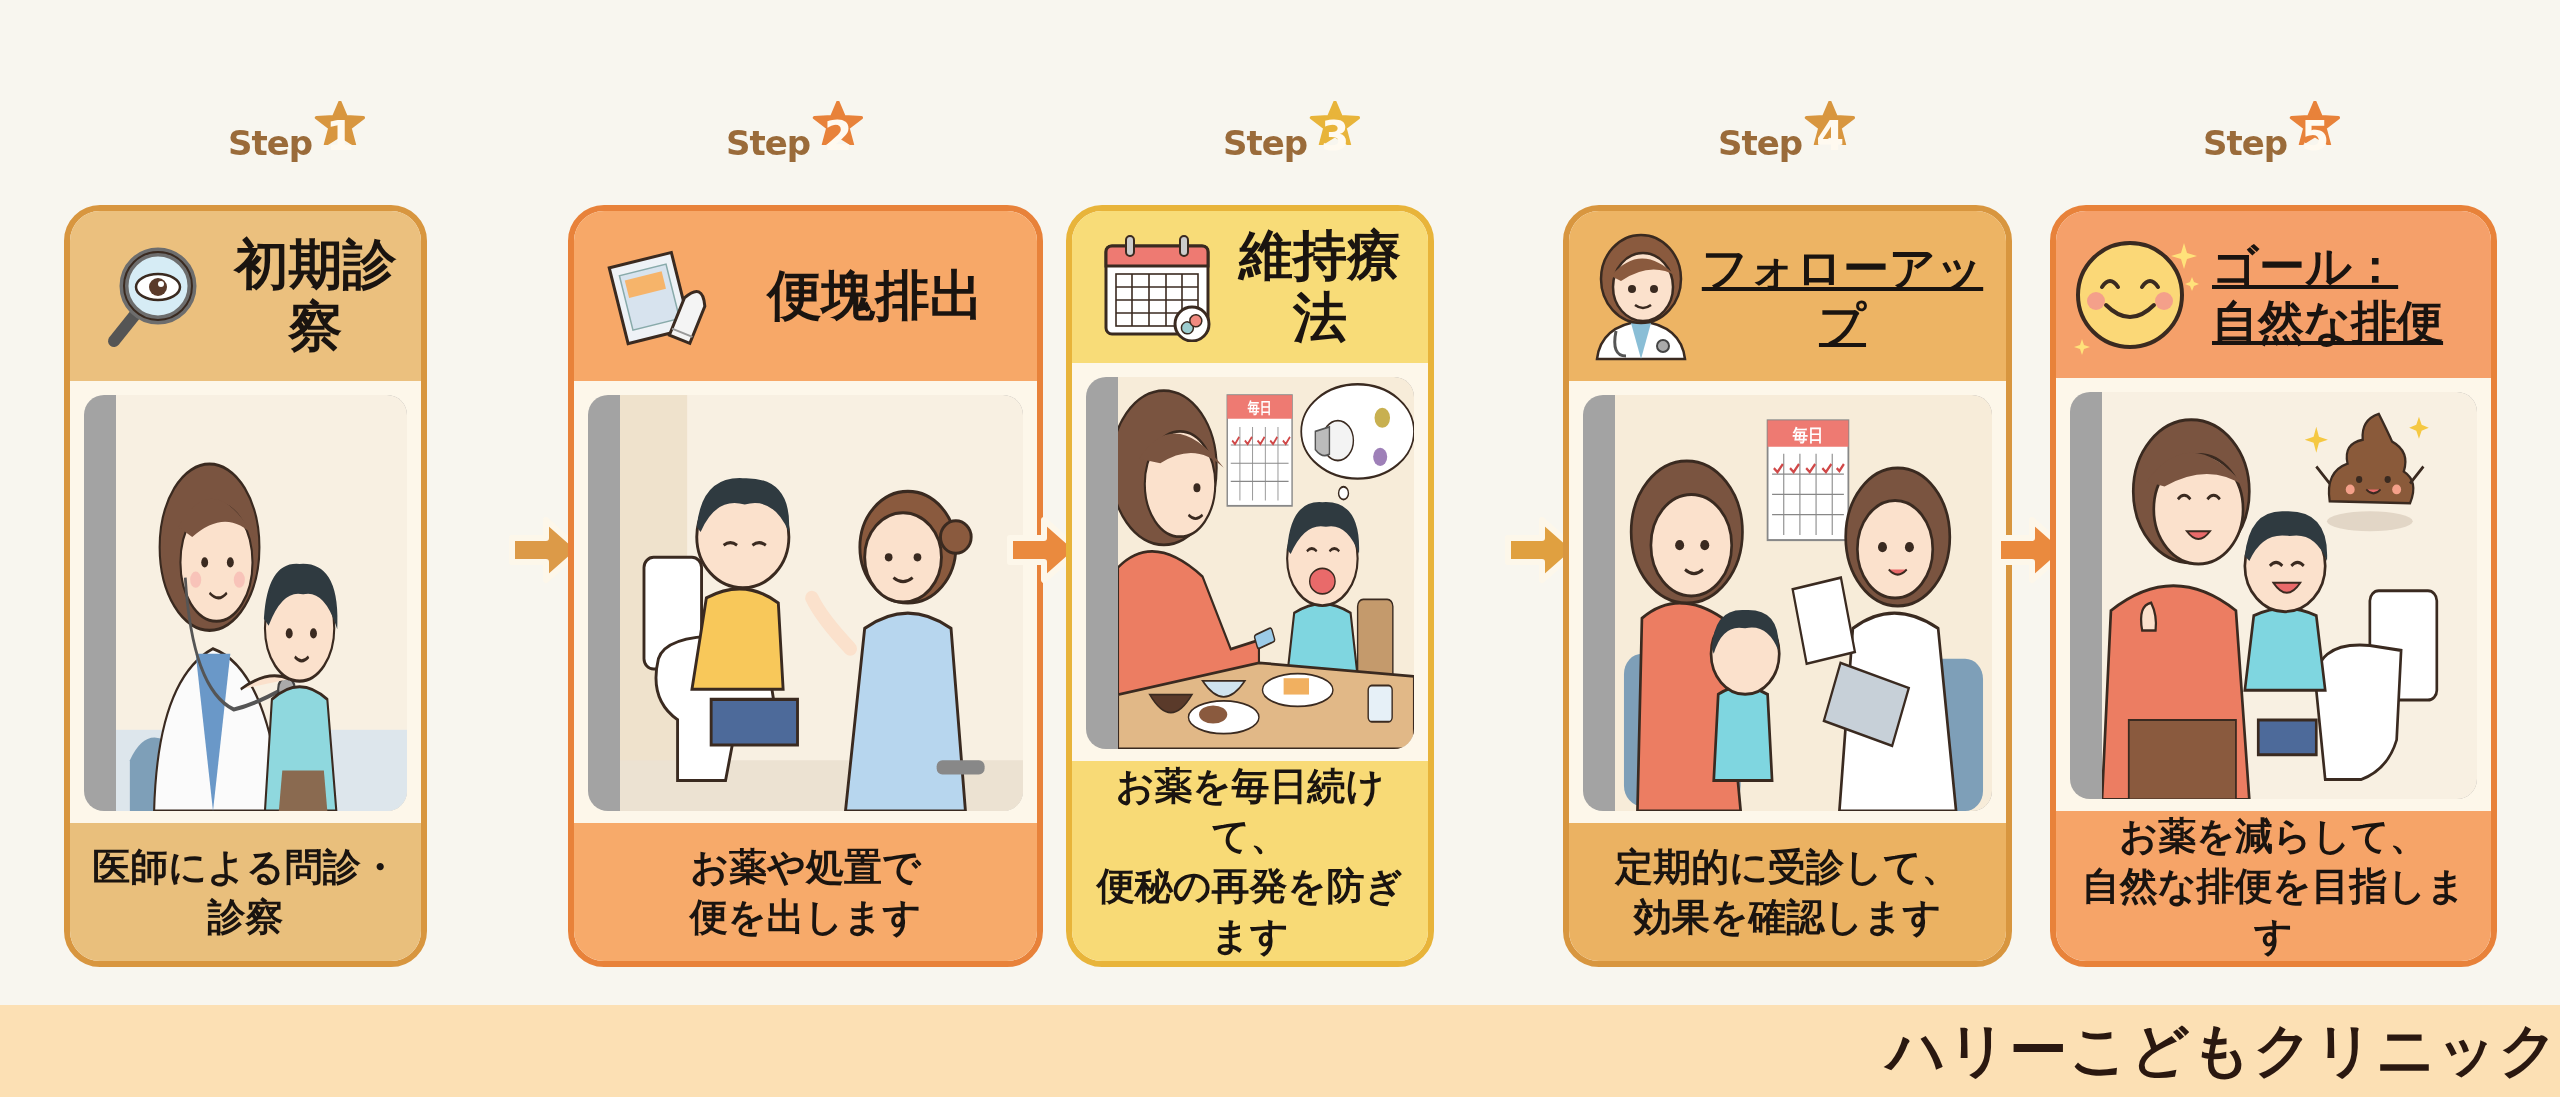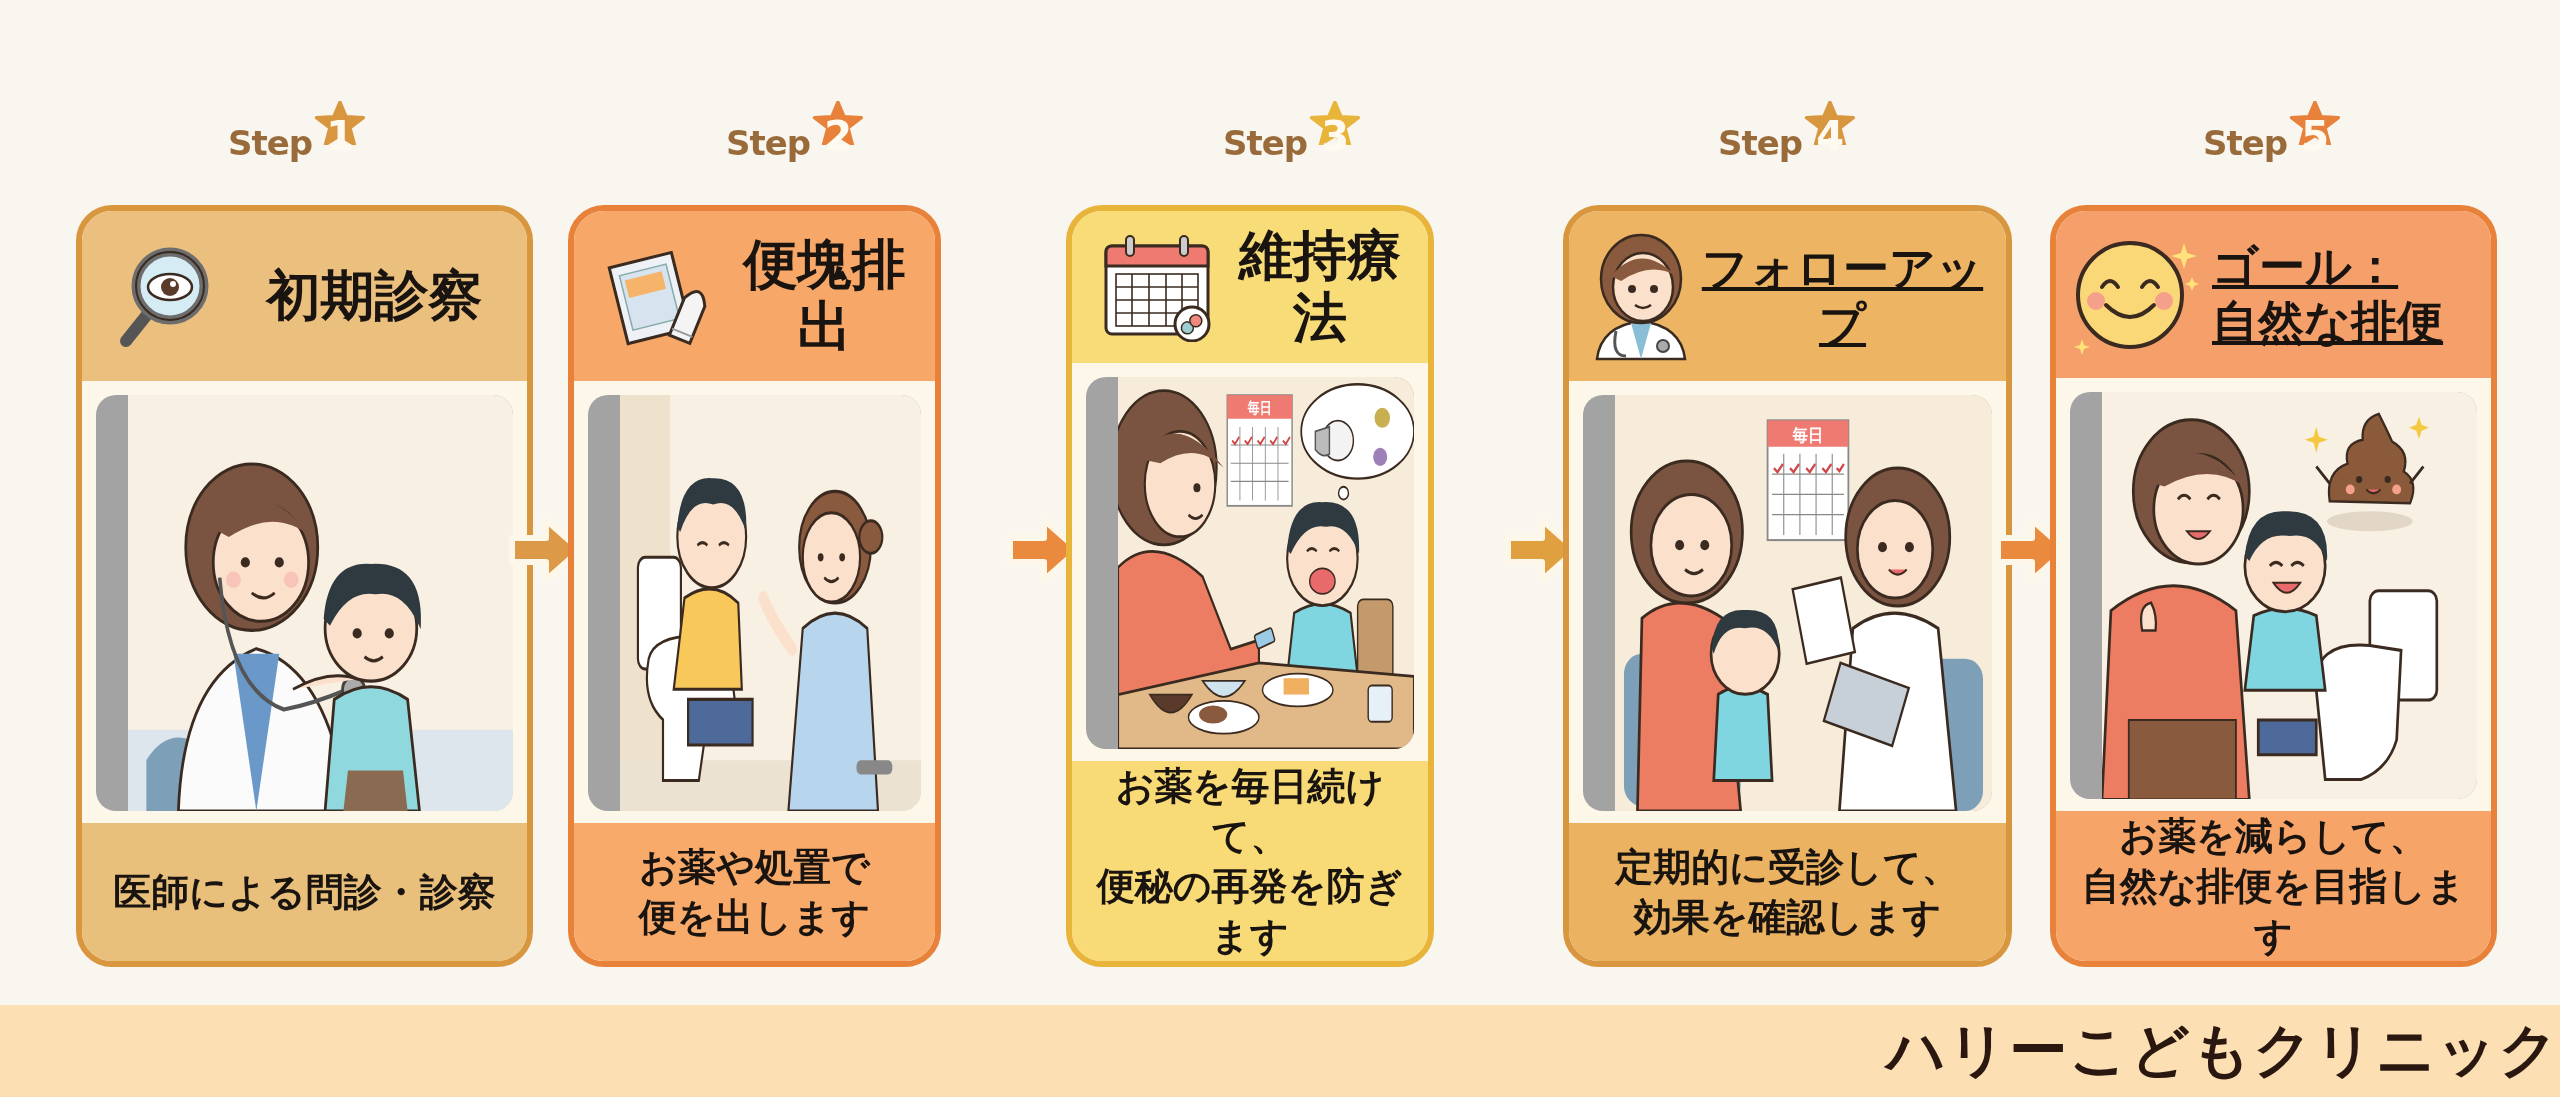--- a/index.html
+++ b/index.html
@@ -80,21 +80,21 @@
 
   <div class="step-badge" style="left:228px">
     <div class="step-label">Step</div>
     <div class="star">
       <svg viewBox="0 0 100 80">
           <path d="M50 2 L61 28 L92 30 L68 48 L76 78 L50 62 L24 78 L32 48 L8 30 L39 28 Z" fill="#d8963f" stroke="#d8963f" stroke-width="6" stroke-linejoin="round"></path>
         </svg>
       <div class="star-num">1</div>
     </div>
   </div>
-  <div class="card" style="left:76px;width:457px;border-color:#d8963f">
+  <div class="card" style="left:64px;width:363px;border-color:#d8963f">
     <div class="card-header" style="background:#ebc07e">
       <div class="card-icon">
         <svg viewBox="0 0 110 110">
           <line x1="38" y1="70" x2="14" y2="100" stroke="#555" stroke-width="12" stroke-linecap="round"></line>
           <circle cx="58" cy="45" r="34" fill="#d6ecf5" stroke="#6d6d6d" stroke-width="9"></circle>
           <circle cx="58" cy="45" r="34" fill="none" stroke="#3a2a20" stroke-width="2"></circle>
           <ellipse cx="58" cy="46" rx="22" ry="13" fill="#fff" stroke="#3a2a20" stroke-width="2.5"></ellipse>
           <circle cx="58" cy="46" r="9" fill="#5a3a2a"></circle>
           <circle cx="61" cy="43" r="3" fill="#fff"></circle>
         </svg>
@@ -143,21 +143,21 @@
 
   <div class="step-badge" style="left:726px">
     <div class="step-label">Step</div>
     <div class="star">
       <svg viewBox="0 0 100 80">
           <path d="M50 2 L61 28 L92 30 L68 48 L76 78 L50 62 L24 78 L32 48 L8 30 L39 28 Z" fill="#e8823a" stroke="#e8823a" stroke-width="6" stroke-linejoin="round"></path>
         </svg>
       <div class="star-num">2</div>
     </div>
   </div>
-  <div class="card" style="left:568px;width:373px;border-color:#e8823a">
+  <div class="card" style="left:568px;width:475px;border-color:#e8823a">
     <div class="card-header" style="background:#f7a868">
       <div class="card-icon">
         <svg viewBox="0 0 110 110">
           <g transform="rotate(-14 45 50)">
             <rect x="12" y="18" width="64" height="78" fill="#eef2f6" stroke="#3a2a20" stroke-width="3"></rect>
             <rect x="20" y="28" width="48" height="56" fill="#d7e3ee" stroke="#8aa" stroke-width="1.5"></rect>
             <rect x="24" y="34" width="38" height="18" fill="#f6b46a"></rect>
           </g>
           <g transform="rotate(22 85 75)">
             <path d="M74 100 L74 60 Q85 38 96 60 L96 100Z" fill="#f4f4f4" stroke="#3a2a20" stroke-width="3"></path>

